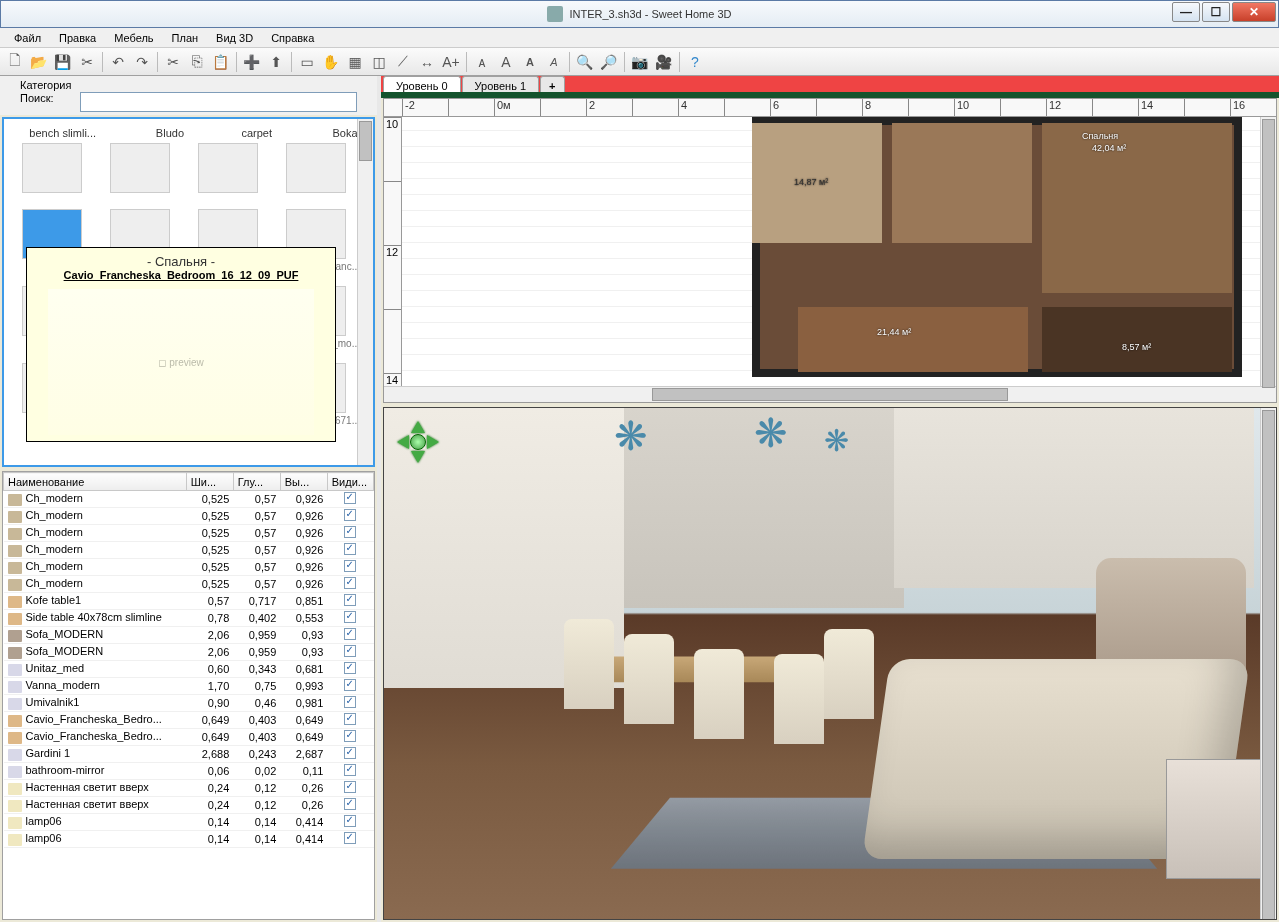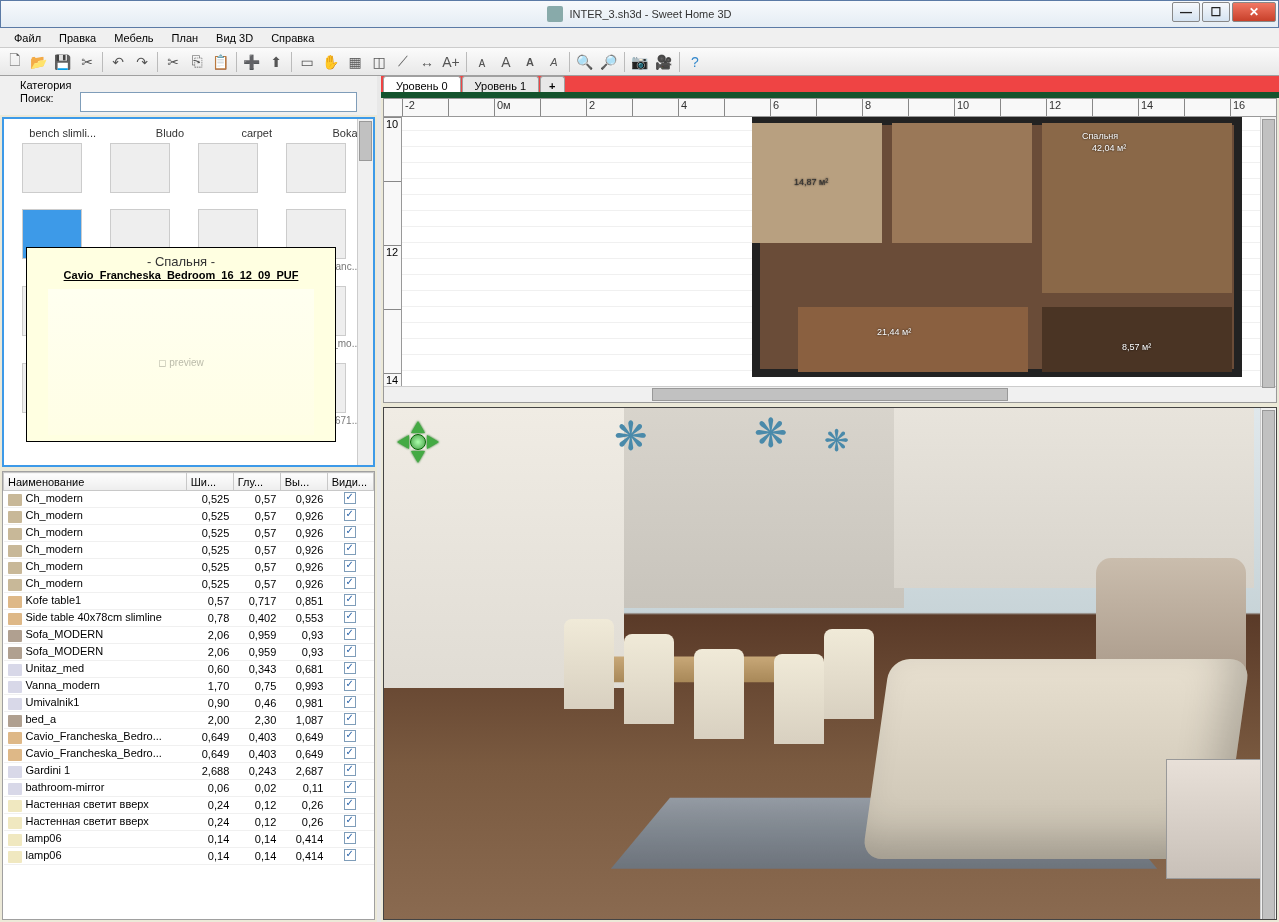--- a/index.html
+++ b/index.html
@@ -361,27 +361,20 @@
     <td class="num">1,70</td>
     <td class="num">0,75</td>
     <td class="num">0,993</td>
     <td style="text-align:center"><span class="chk on"></span></td>
             </tr>
             <tr>
               <td><span class="item-icon fixture"></span>Umivalnik1</td>
     <td class="num">0,90</td>
     <td class="num">0,46</td>
     <td class="num">0,981</td>
-    <td style="text-align:center"><span class="chk on"></span></td>
-            </tr>
-            <tr>
-              <td><span class="item-icon sofa"></span>bed_a</td>
-    <td class="num">2,00</td>
-    <td class="num">2,30</td>
-    <td class="num">1,087</td>
     <td style="text-align:center"><span class="chk on"></span></td>
             </tr>
             <tr>
               <td><span class="item-icon table"></span>Cavio_Francheska_Bedro...</td>
     <td class="num">0,649</td>
     <td class="num">0,403</td>
     <td class="num">0,649</td>
     <td style="text-align:center"><span class="chk on"></span></td>
             </tr>
             <tr>

